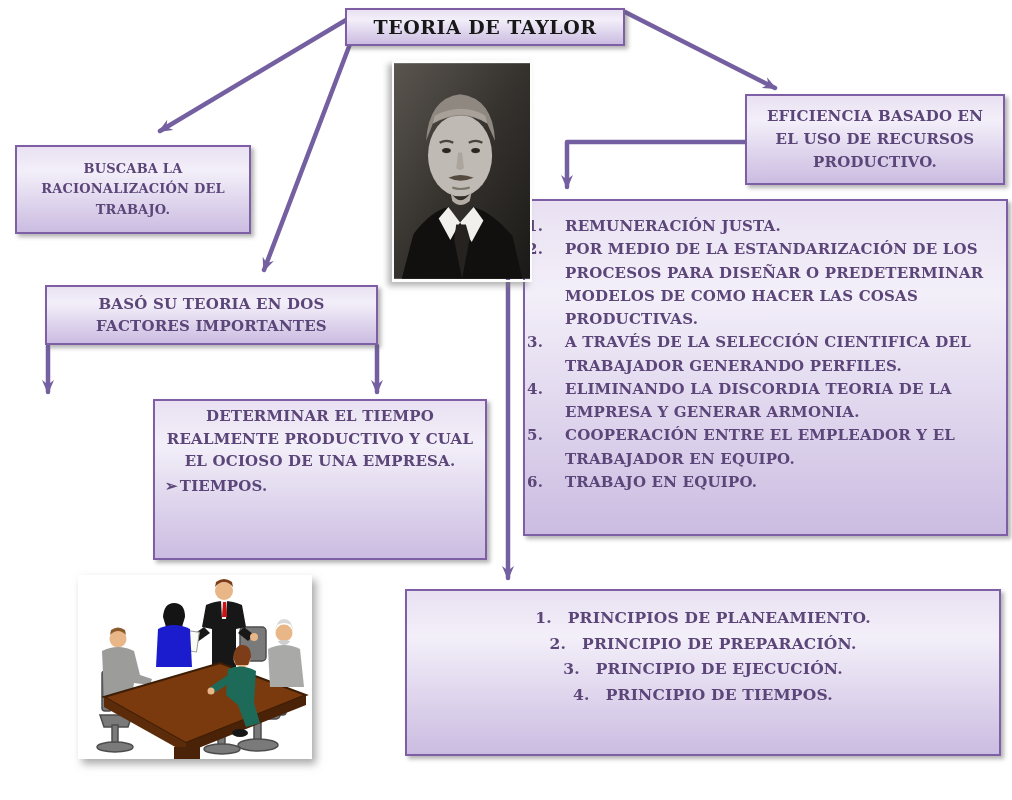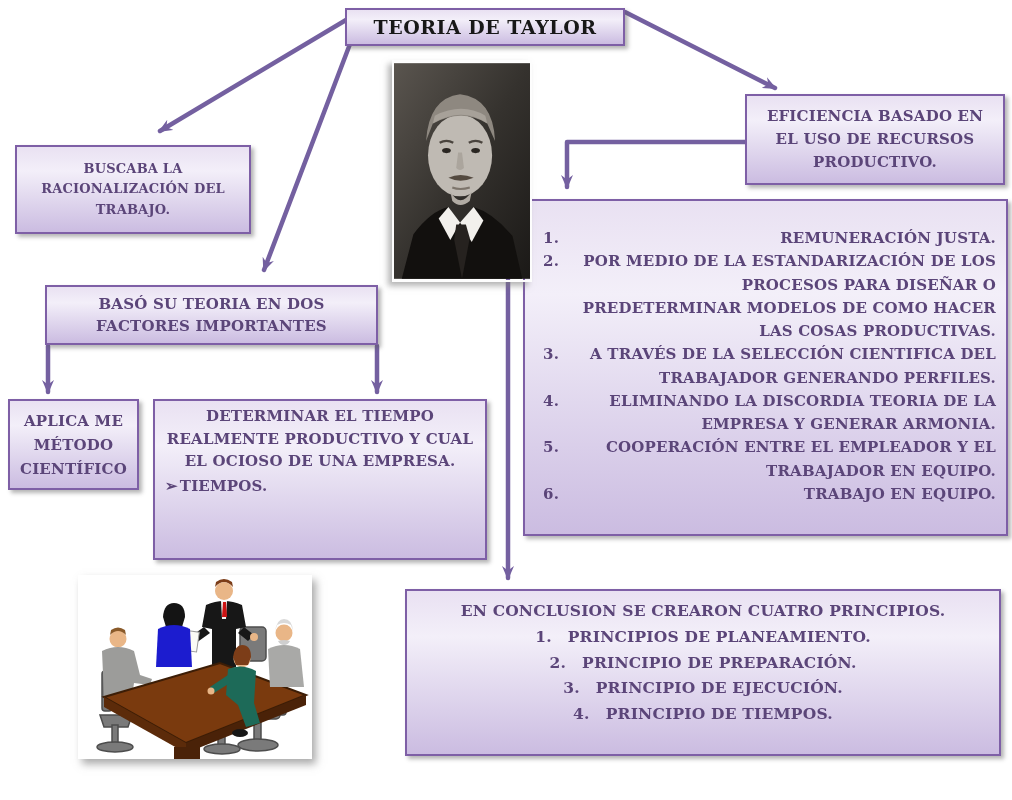--- a/index.html
+++ b/index.html
@@ -20,21 +20,21 @@
   }
   .box .inner{width:100%;}
   #title-box{left:345px;top:8px;width:280px;height:38px;color:var(--title_text);font-size:19px;letter-spacing:.5px;}
   #box-buscaba{left:15px;top:145px;width:236px;height:89px;font-size:13px;line-height:1.55;padding:4px 8px;}
   #box-eficiencia{left:745px;top:94px;width:260px;height:91px;font-size:15px;line-height:1.55;padding:4px 8px;}
   #box-baso{left:45px;top:285px;width:333px;height:60px;font-size:15px;line-height:1.5;padding:2px 8px;align-items:flex-end;}
   #box-aplica{left:8px;top:399px;width:131px;height:91px;font-size:15px;line-height:1.6;padding:2px 4px;}
   #box-determinar{left:153px;top:399px;width:334px;height:161px;font-size:15px;line-height:1.5;justify-content:flex-start;padding:4px 6px;}
   #box-factores{left:523px;top:199px;width:485px;height:337px;justify-content:flex-start;font-size:15px;}
   #box-conclusion{left:405px;top:589px;width:596px;height:167px;font-size:15.5px;justify-content:flex-start;padding-top:10px;}
-  ol.flist{list-style:none;counter-reset:li;margin:14px;padding:12px 10px 0 16px;text-align:right;width:100%;box-sizing:border-box;}
+  ol.flist{list-style:none;counter-reset:li;margin:2px;padding:12px 10px 0 0;text-align:left;width:100%;box-sizing:border-box;}
   ol.flist li{counter-increment:li;position:relative;padding-left:40px;line-height:1.55;margin:0;}
   ol.flist li::before{content:counter(li) ".";position:absolute;left:2px;}
   ol.clist{list-style:none;counter-reset:li;margin:4px 0 8px 0;padding:0;width:100%;}
   ol.clist li{counter-increment:li;text-align:center;line-height:1.65;}
   ol.clist li::before{content:counter(li) ".";margin-right:16px;}
   .det-heading{text-align:center;width:100%;}
   .det-bullets{width:100%;text-align:left;padding:2px 0 0 4px;box-sizing:border-box;}
   .bullet-line{line-height:1.55;}
   .bullet-glyph{margin-right:2px;}
   #portrait{position:absolute;left:392px;top:60px;width:140px;height:222px;z-index:3;
@@ -99,23 +99,20 @@
   </div>
 
   <div class="box" id="box-eficiencia">
     <div class="inner">EFICIENCIA BASADO EN EL USO DE RECURSOS PRODUCTIVO.</div>
   </div>
 
   <div class="box" id="box-baso">
     <div class="inner">BASÓ SU TEORIA EN DOS FACTORES IMPORTANTES</div>
   </div>
 
-  <div class="box" id="box-aplica">
-    <div class="inner">APLICA ME MÉTODO CIENTÍFICO</div>
-  </div>
 
   <div class="box" id="box-determinar">
     <div class="det-heading">DETERMINAR EL TIEMPO REALMENTE PRODUCTIVO Y CUAL EL OCIOSO DE UNA EMPRESA.</div>
     <div class="det-bullets">
       <div class="bullet-line"><span class="bullet-glyph">➢</span><span>TIEMPOS.</span></div>
     </div>
   </div>
 
   <div class="box" id="box-factores">
     <ol class="flist">
@@ -187,21 +184,20 @@
 
     <g>
       <circle cx="206" cy="58" r="8.5" fill="#e9b687"></circle>
       <path d="M197,56 Q199,44 206,44 Q214,44 215,56 L213,50 Q206,46 199,50 Z" fill="#d9d9d9"></path>
       <path d="M200,66 Q206,64 212,66 Q210,70 206,70 Q202,70 200,66 Z" fill="#cfcfcf"></path>
       <path d="M190,74 Q206,66 222,74 L226,112 L192,112 Z" fill="#a9a9a7"></path>
     </g>
   </svg>
 
   <div class="box" id="box-conclusion">
-    <div class="inner">EN CONCLUSION SE CREARON CUATRO PRINCIPIOS.</div>
     <ol class="clist">
       <li>PRINCIPIOS DE PLANEAMIENTO.</li>
       <li>PRINCIPIO DE PREPARACIÓN.</li>
       <li>PRINCIPIO DE EJECUCIÓN.</li>
       <li>PRINCIPIO DE TIEMPOS.</li>
     </ol>
   </div>
 
 </div>
 

